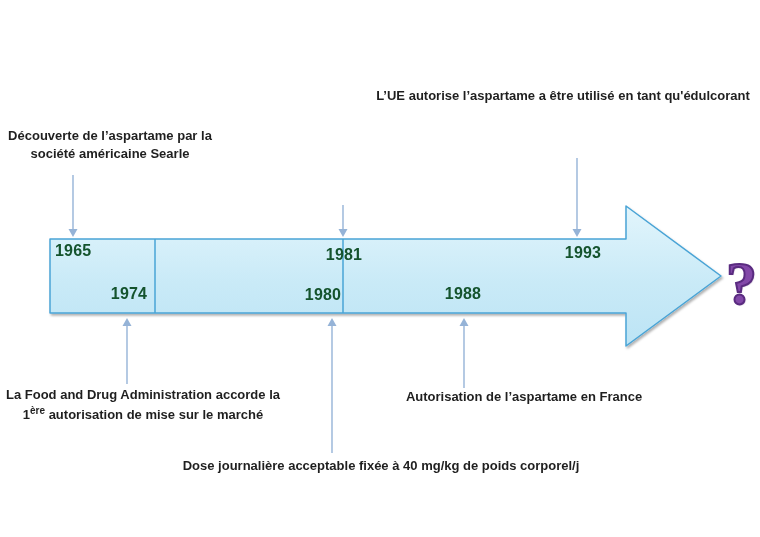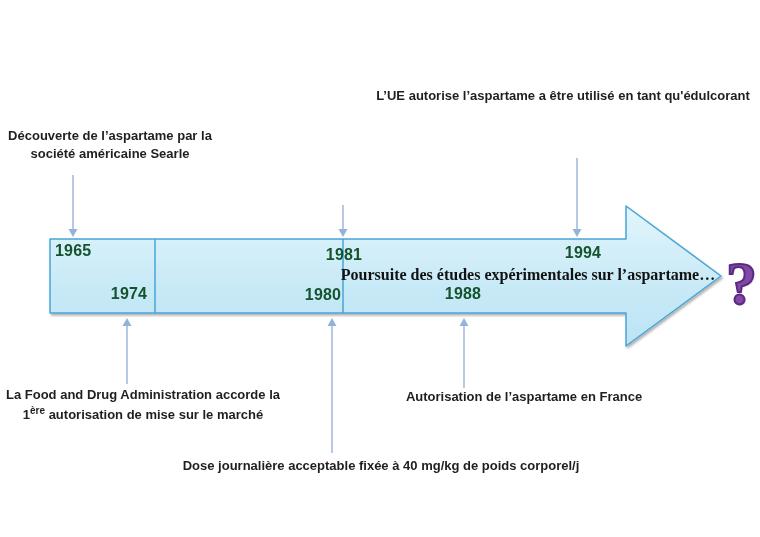--- a/index.html
+++ b/index.html
@@ -117,21 +117,20 @@
   </div>
 
   <div class="note" style="left:524px; top:388px;">Autorisation de l’aspartame en France</div>
 
   <div class="note" style="left:381px; top:457px;">Dose journalière acceptable fixée à 40 mg/kg de poids corporel/j</div>
 
   <div class="year" style="left:55px; top:242px;">1965</div>
   <div class="year centered" style="left:129px; top:285px;">1974</div>
   <div class="year centered" style="left:344px; top:246px;">1981</div>
   <div class="year centered" style="left:323px; top:286px;">1980</div>
-  <div class="year centered" style="left:583px; top:244px;">1994</div>
+  <div class="year centered" style="left:583px; top:244px;">1993</div>
   <div class="year centered" style="left:463px; top:285px;">1988</div>
 
 
-  <div class="seg-text single" style="left:528px; top:266px;">Poursuite des études expérimentales sur l’aspartame…</div>
 
   <div class="qmark" style="left:726px; top:252px;">?</div>
 
 </div>
 
 </body></html>

